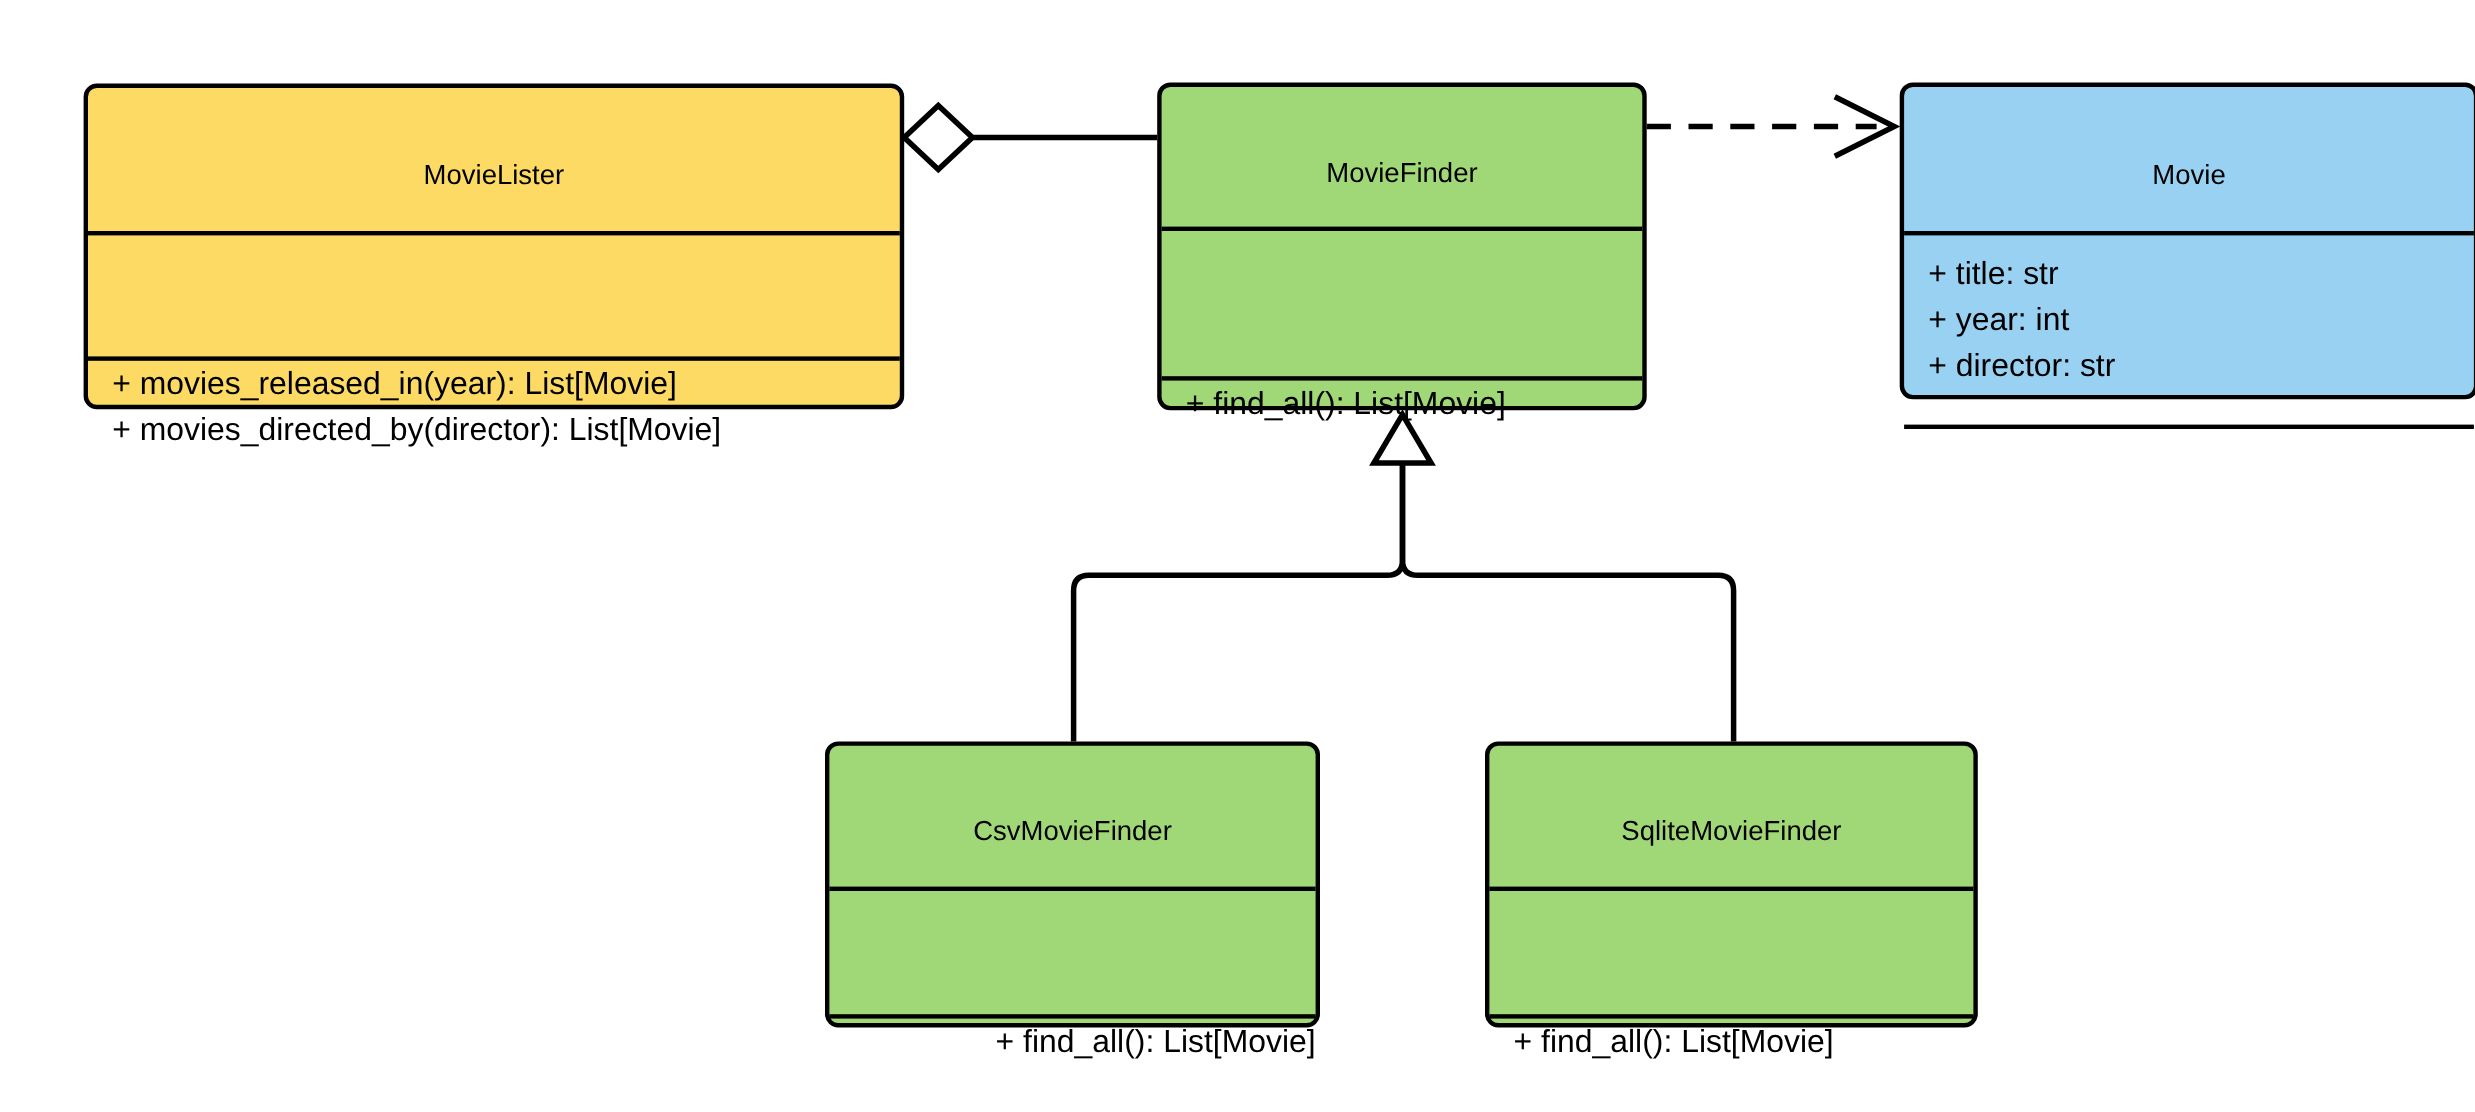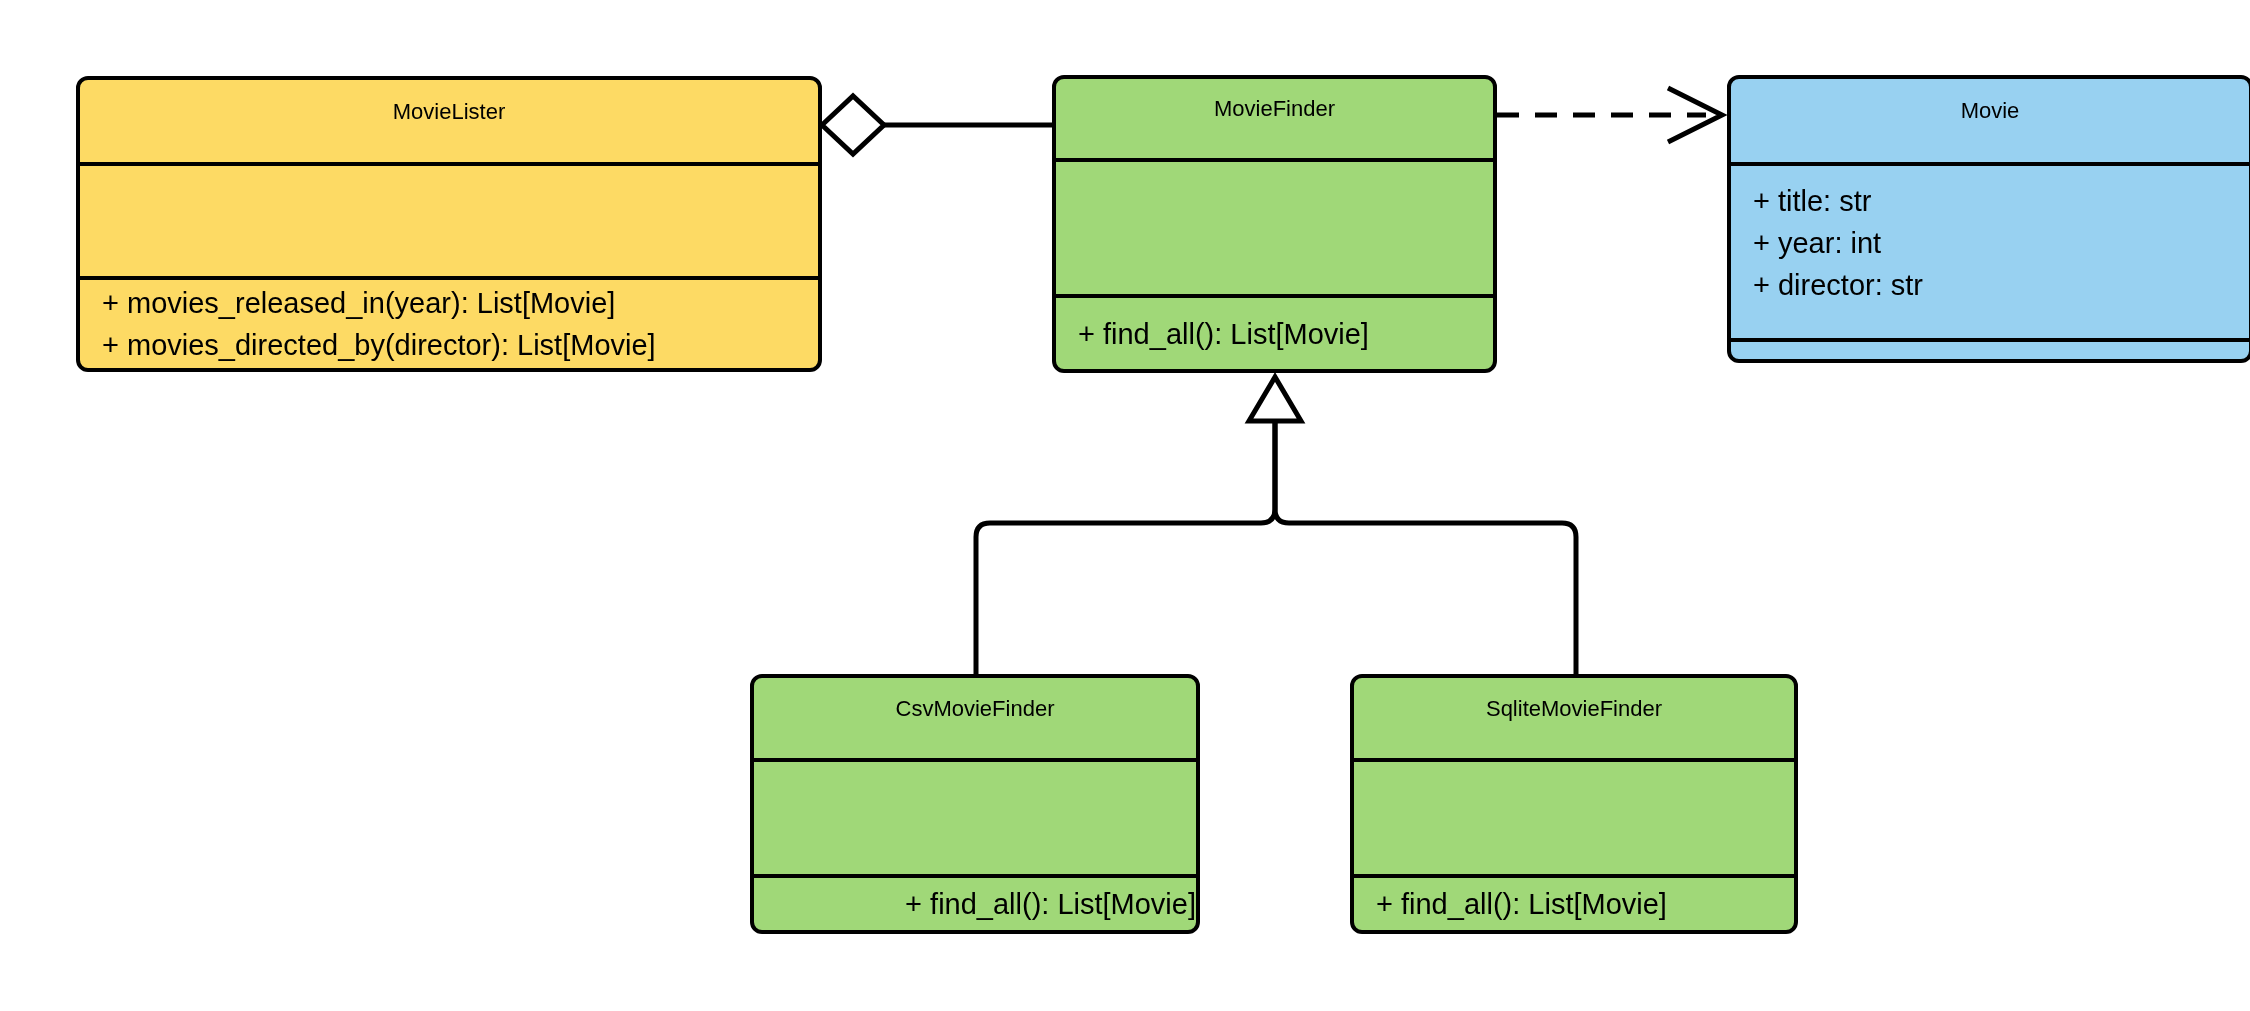--- a/index.html
+++ b/index.html
@@ -27,22 +27,23 @@
     border-radius: 12px;
     display: flex;
     flex-direction: column;
   }
 
   .box-header {
     flex: 0 0 auto;
     display: flex;
     align-items: center;
     justify-content: center;
-    font-size: 22px;
+    font-size: 25px;
     white-space: nowrap;
+    margin-top: 48px;
   }
 
   .box-section {
     border-top: 4px solid #000000;
     flex: 0 0 auto;
     margin-top: 19px;
   }
 
   .box-fill { flex: 1 1 auto; }
 
@@ -110,21 +111,21 @@
   </div>
 
   <div class="class-box" style="left: 750px; top: 674px; width: 450px; height: 260px; background-color: rgb(160, 216, 120); text-align: right;" title="CsvMovieFinder">
     <div class="box-header" style="height:61px;">CsvMovieFinder</div>
     <div class="box-section" style="height:97px;"></div>
     <div class="box-section box-fill box-lines">
       <div class="member">+ find_all(): List[Movie]</div>
     </div>
   </div>
 
-  <div class="class-box" style="left: 1350px; top: 674px; width: 448px; height: 260px; background-color: rgb(160, 216, 120); justify-content: flex-end;" title="SqliteMovieFinder">
+  <div class="class-box" style="left: 1350px; top: 674px; width: 448px; height: 260px; background-color: rgb(160, 216, 120);" title="SqliteMovieFinder">
     <div class="box-header" style="height:61px;">SqliteMovieFinder</div>
     <div class="box-section" style="height:97px;"></div>
     <div class="box-section box-fill box-lines">
       <div class="member">+ find_all(): List[Movie]</div>
     </div>
   </div>
 
 </div>
 
 </body></html>

